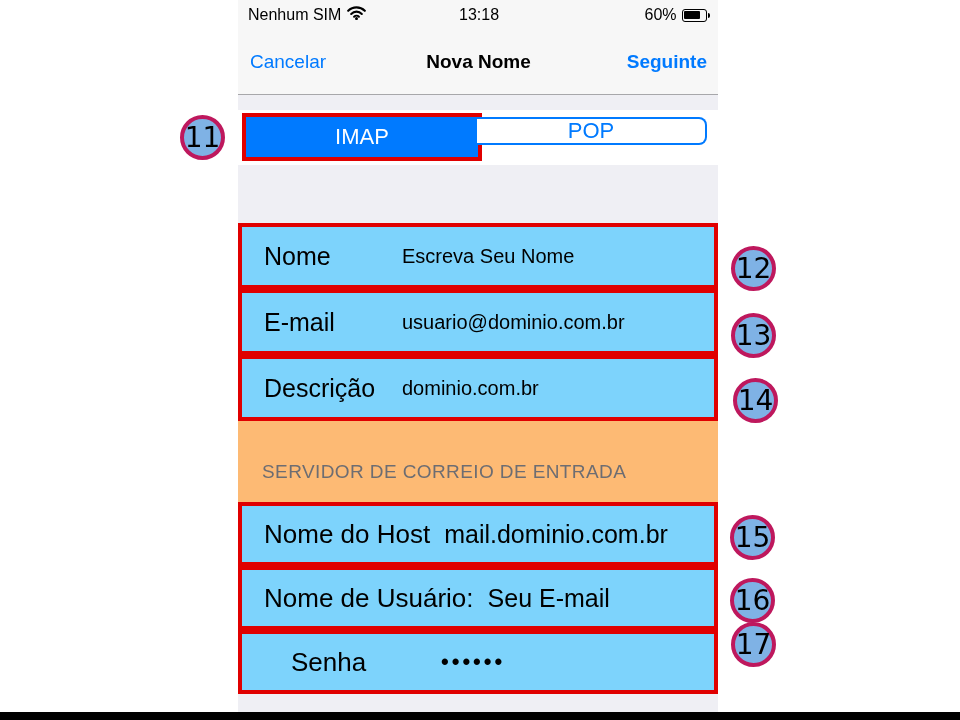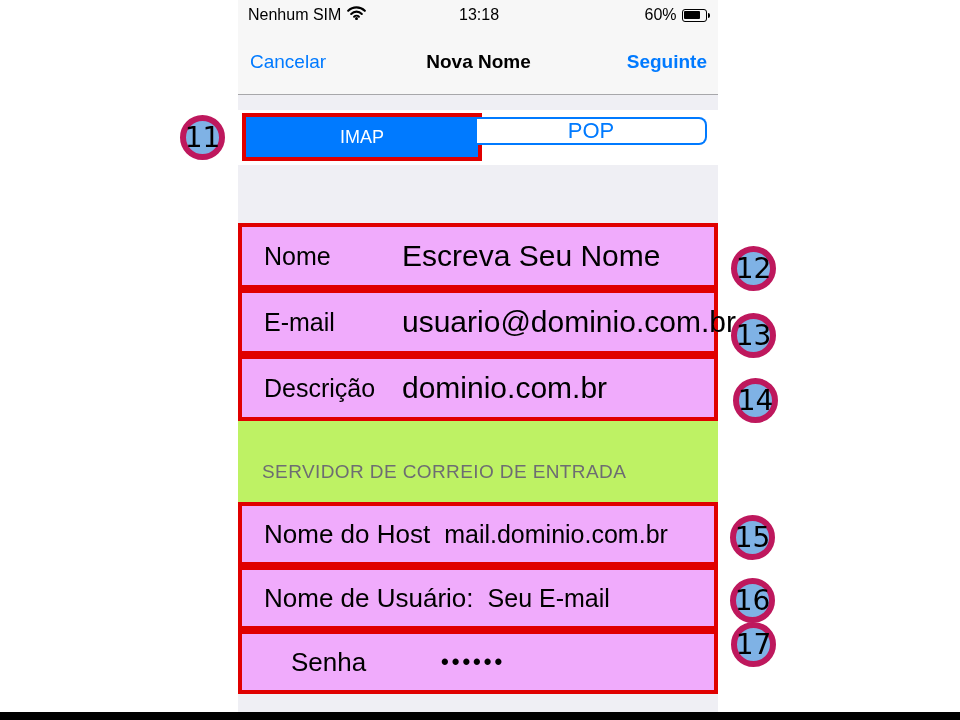--- a/index.html
+++ b/index.html
@@ -24,46 +24,46 @@
   .nav-bar { height: 65px; background: #f7f7f7; border-bottom: 1px solid #a7a7aa; display: flex; align-items: center; padding: 0 11px 0 12px; font-size: 19px; }
   .nav-left { flex: 1; color: #007aff; }
   .nav-title { font-weight: 700; color: #000; }
   .nav-right { flex: 1; text-align: right; color: #007aff; font-weight: 700; }
 
   .gap1 { height: 15px; background: #efeff4; }
 
   
   .seg-area { position: relative; height: 55px; background: #ffffff; }
   .imap-redbox { position: absolute; left: 4px; top: 3px; width: 240px; height: 48px; border: 4px solid #e00000; }
-  .seg-imap { width: 100%; height: 100%; background: #007aff; color: #ffffff; display: flex; align-items: center; justify-content: center; font-size: 18px; }
+  .seg-imap { width: 100%; height: 100%; background: #007aff; color: #ffffff; display: flex; align-items: center; justify-content: center; font-size: 22px; }
   .seg-pop { position: absolute; left: 239px; top: 7px; width: 230px; height: 28px; background: #ffffff; border: 2px solid #007aff; border-left: none; border-radius: 0 8px 8px 0; color: #007aff; display: flex; align-items: center; justify-content: center; font-size: 22px; }
 
   .gap2 { height: 58px; background: #efeff4; }
 
   
-  .row { height: 66px; background: #f0abfc; border: 4px solid #e00000; display: flex; align-items: center; padding: 0 20px 0 22px; font-size: 25px; color: #000; }
+  .row { height: 66px; background: #7dd3fc; border: 4px solid #e00000; display: flex; align-items: center; padding: 0 20px 0 22px; font-size: 25px; color: #000; }
   .g1 .lbl { flex: none; min-width: 138px; }
-  .g1 .val { font-size: 30px; }
+  .g1 .val { font-size: 20px; }
   .g2 .row { height: 64px; font-size: 26px; }
   .g2 .lbl { flex: none; }
   .g2 .val { font-size: 25px; margin-left: 14px; }
   .row-senha .lbl { min-width: 150px; margin-left: 27px; }
   .row-senha .val { font-size: 22px; font-weight: 700; letter-spacing: 3px; margin-left: 0; }
 
   
-  .gap3 { height: 81px; background: #bef264; padding: 40px 0 0 24px; }
+  .gap3 { height: 81px; background: #fdba74; padding: 40px 0 0 24px; }
   .section-header { font-size: 19px; color: #6d6d72; letter-spacing: 0.4px; }
 
   .gap4 { height: 19px; background: #efeff4; }
 
   
   .bottom-bar { position: absolute; left: 0; bottom: 0; width: 960px; height: 8px; background: #000; }
 
   
-  .callout { position: absolute; width: 45px; height: 45px; border-radius: 50%; background: #7fb2e5; border: 6px solid #be185d; display: flex; align-items: center; justify-content: center; font-size: 28px; color: #000; font-family: "DejaVu Sans", sans-serif; }
+  .callout { position: absolute; width: 45px; height: 45px; border-radius: 50%; background: #7fb2e5; border: 4px solid #be185d; display: flex; align-items: center; justify-content: center; font-size: 28px; color: #000; font-family: "DejaVu Sans", sans-serif; }
   .c11 { left: 180px; top: 115px; }
   .c12 { left: 731px; top: 246px; }
   .c13 { left: 731px; top: 313px; }
   .c14 { left: 733px; top: 378px; }
   .c15 { left: 730px; top: 515px; }
   .c16 { left: 730px; top: 578px; }
   .c17 { left: 731px; top: 622px; }
 </style>
 </head>
 <body>

